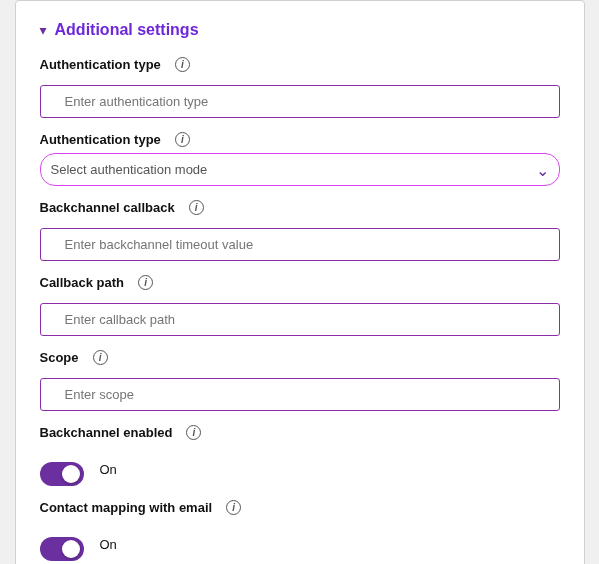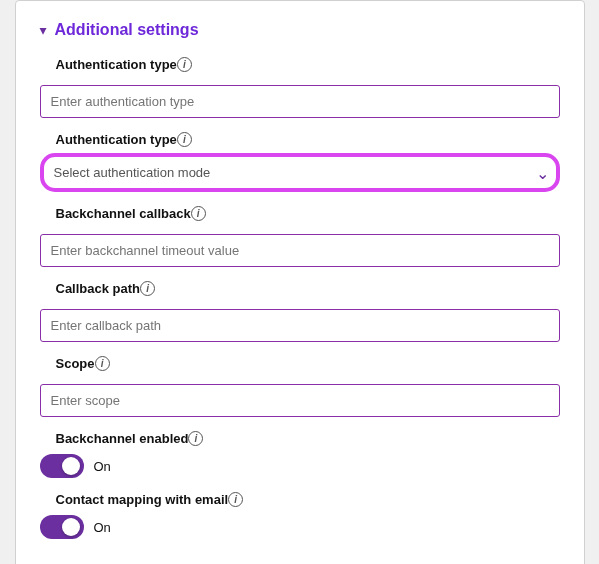--- a/index.html
+++ b/index.html
@@ -44,26 +44,25 @@
       color: #6d28d9;
     }
 
     .field-group {
       margin-bottom: 14px;
     }
 
     .field-label {
       display: flex;
       align-items: flex-end;
-      gap: 0;
+      gap: 14px;
       font-size: 13px;
       font-weight: 600;
       color: #111;
       margin-bottom: 6px;
-      margin-left: 16px;
     }
 
     .info-icon {
       display: inline-flex;
       align-items: center;
       justify-content: center;
       width: 15px;
       height: 15px;
       border-radius: 50%;
       border: 1.5px solid #555;
@@ -72,36 +71,36 @@
       font-style: italic;
       font-weight: bold;
       cursor: default;
       line-height: 1;
     }
 
     .text-input {
       width: 100%;
       border: 1px solid #8b2fa8;
       border-radius: 3px;
-      padding: 8px 10px;
+      padding: 8px 24px;
       font-size: 13px;
       color: #701a75;
       outline: none;
       background: #fff;
       margin-top: 7px;
     }
 
     .select-wrapper {
       position: relative;
       width: 100%;
     }
 
     .select-input {
       width: 100%;
-      border: 4px solid #d946ef;
+      border: 1px solid #d946ef;
       border-radius: 15px;
       padding: 8px 36px 8px 10px;
       font-size: 13px;
       color: #555;
       background: #fff;
       appearance: none;
       cursor: pointer;
       outline: none;
     }
 
@@ -110,23 +109,22 @@
       right: 10px;
       top: 50%;
       transform: translateY(-50%);
       color: #6b2fa0;
       font-size: 16px;
       pointer-events: none;
     }
 
     .toggle-row {
       display: flex;
-      align-items: center;
-      gap: 10px;
-      margin-top: 8px;
+      gap: 16px;
+      margin-top: 22px;
     }
 
     .toggle {
       position: relative;
       width: 44px;
       height: 24px;
       cursor: pointer;
     }
 
     .toggle input {

